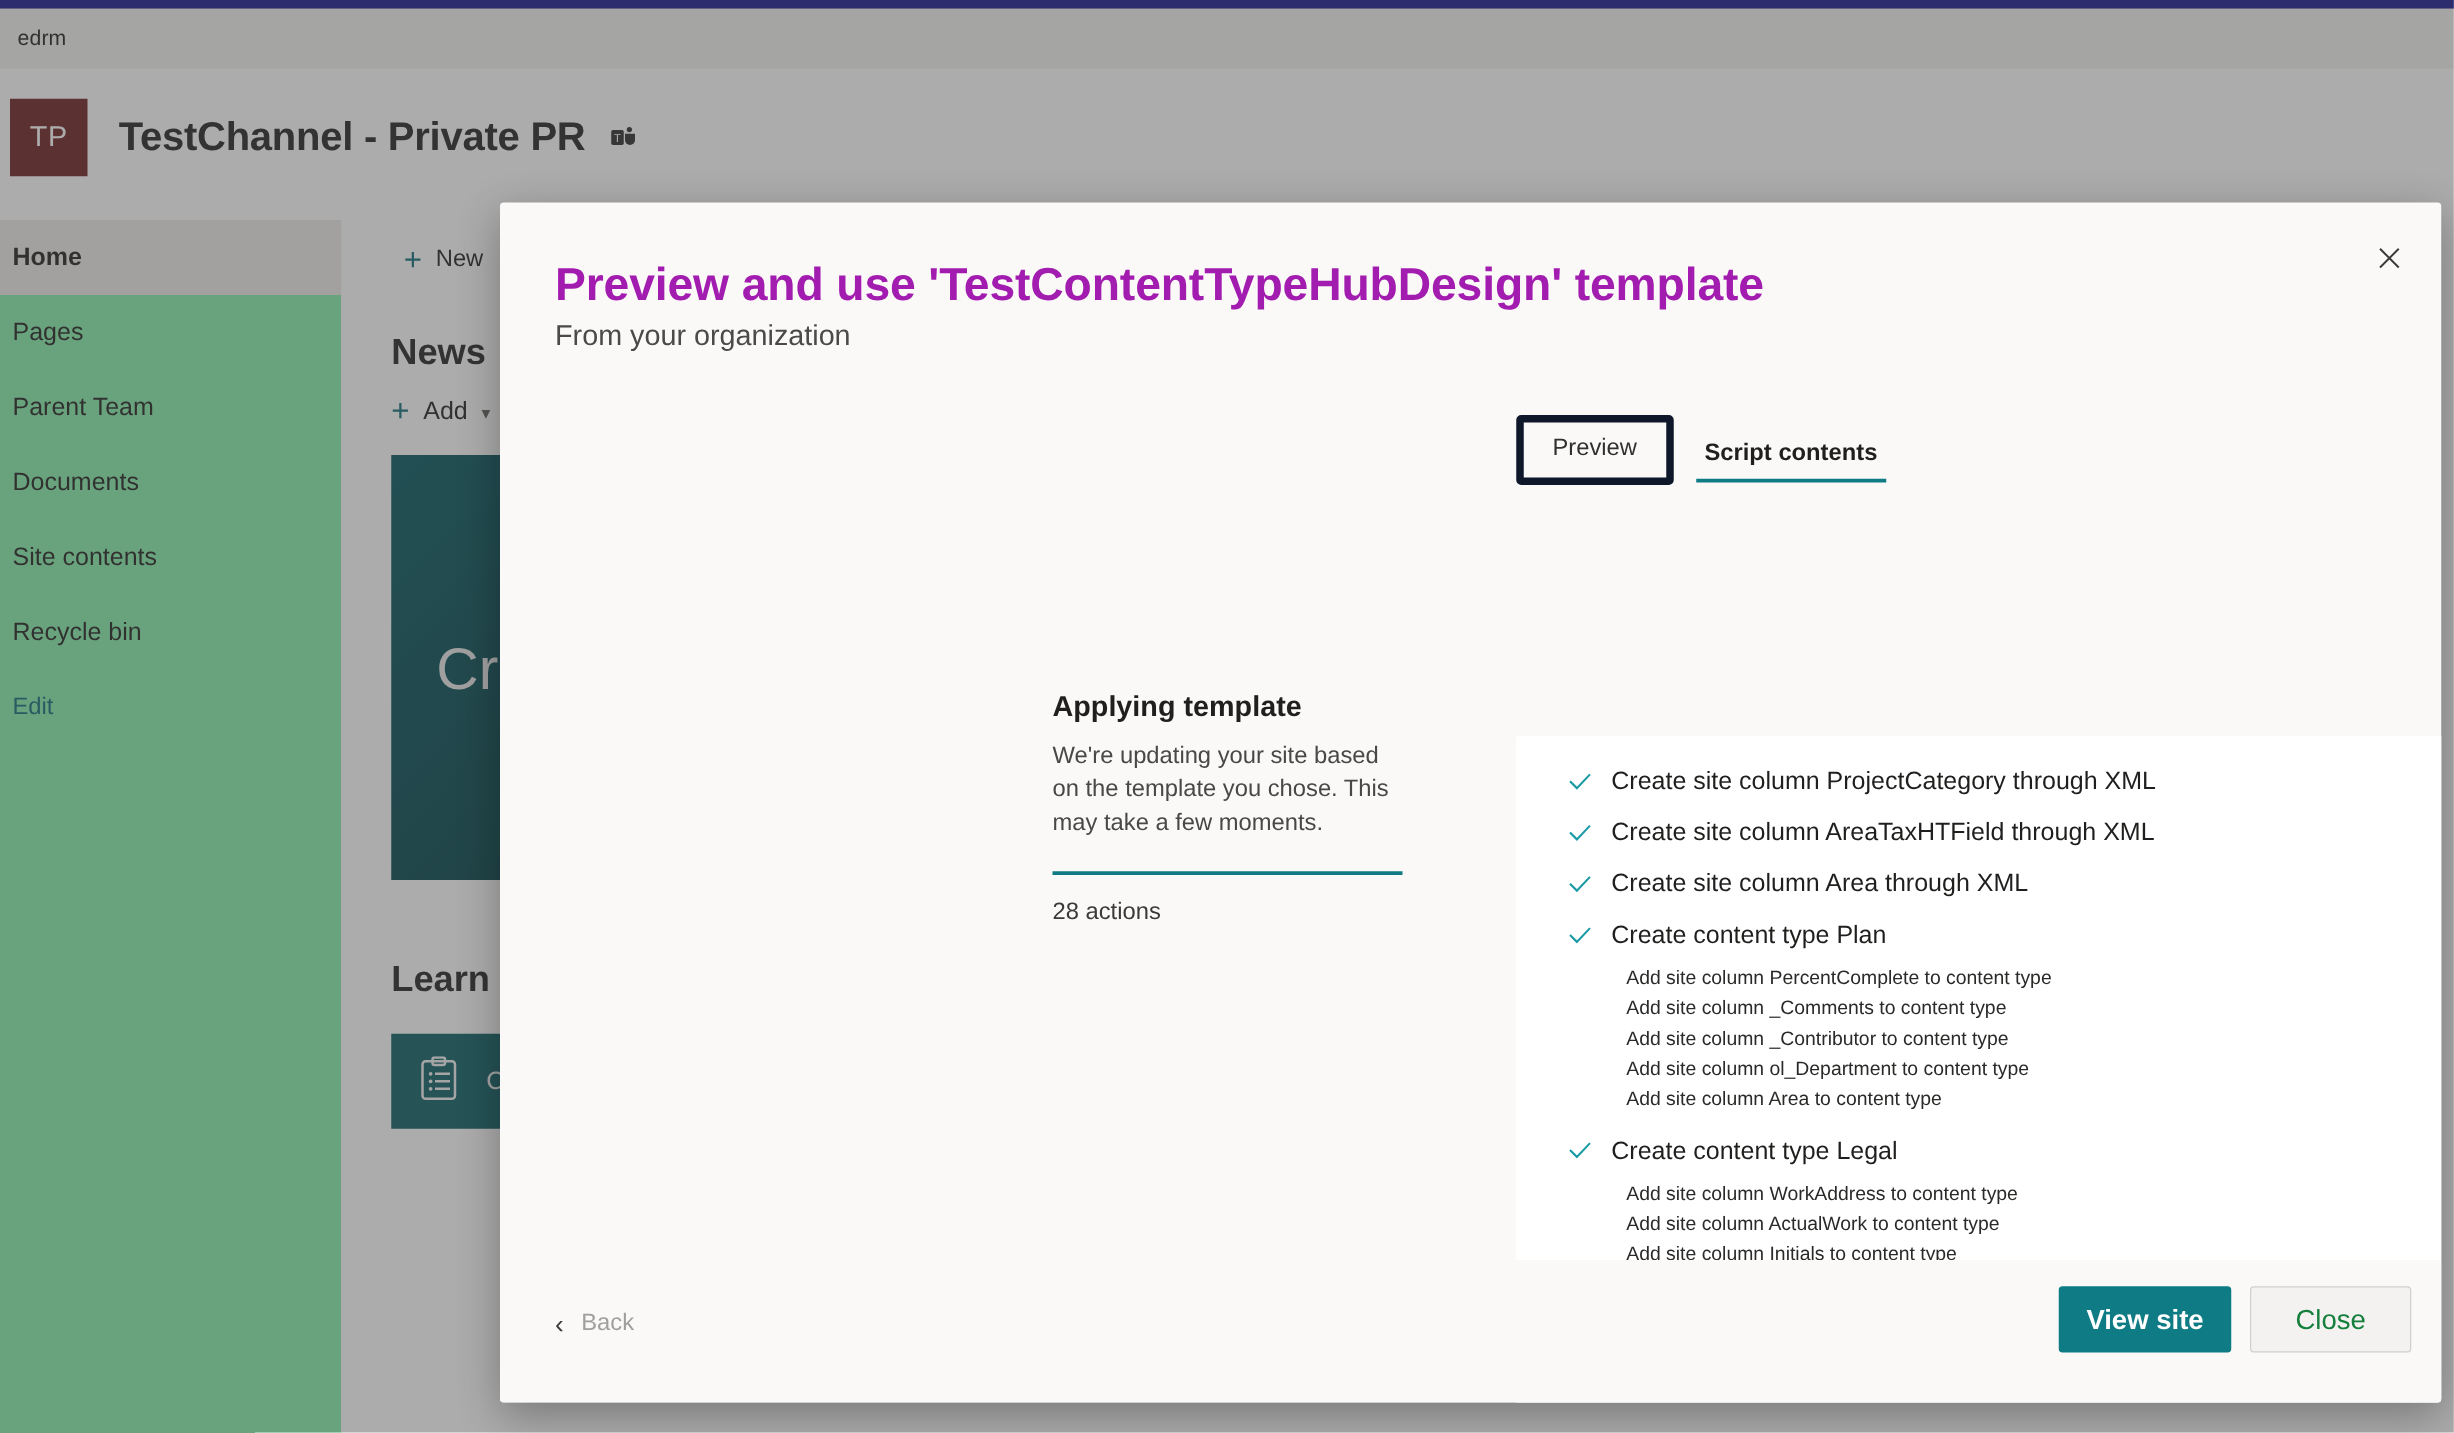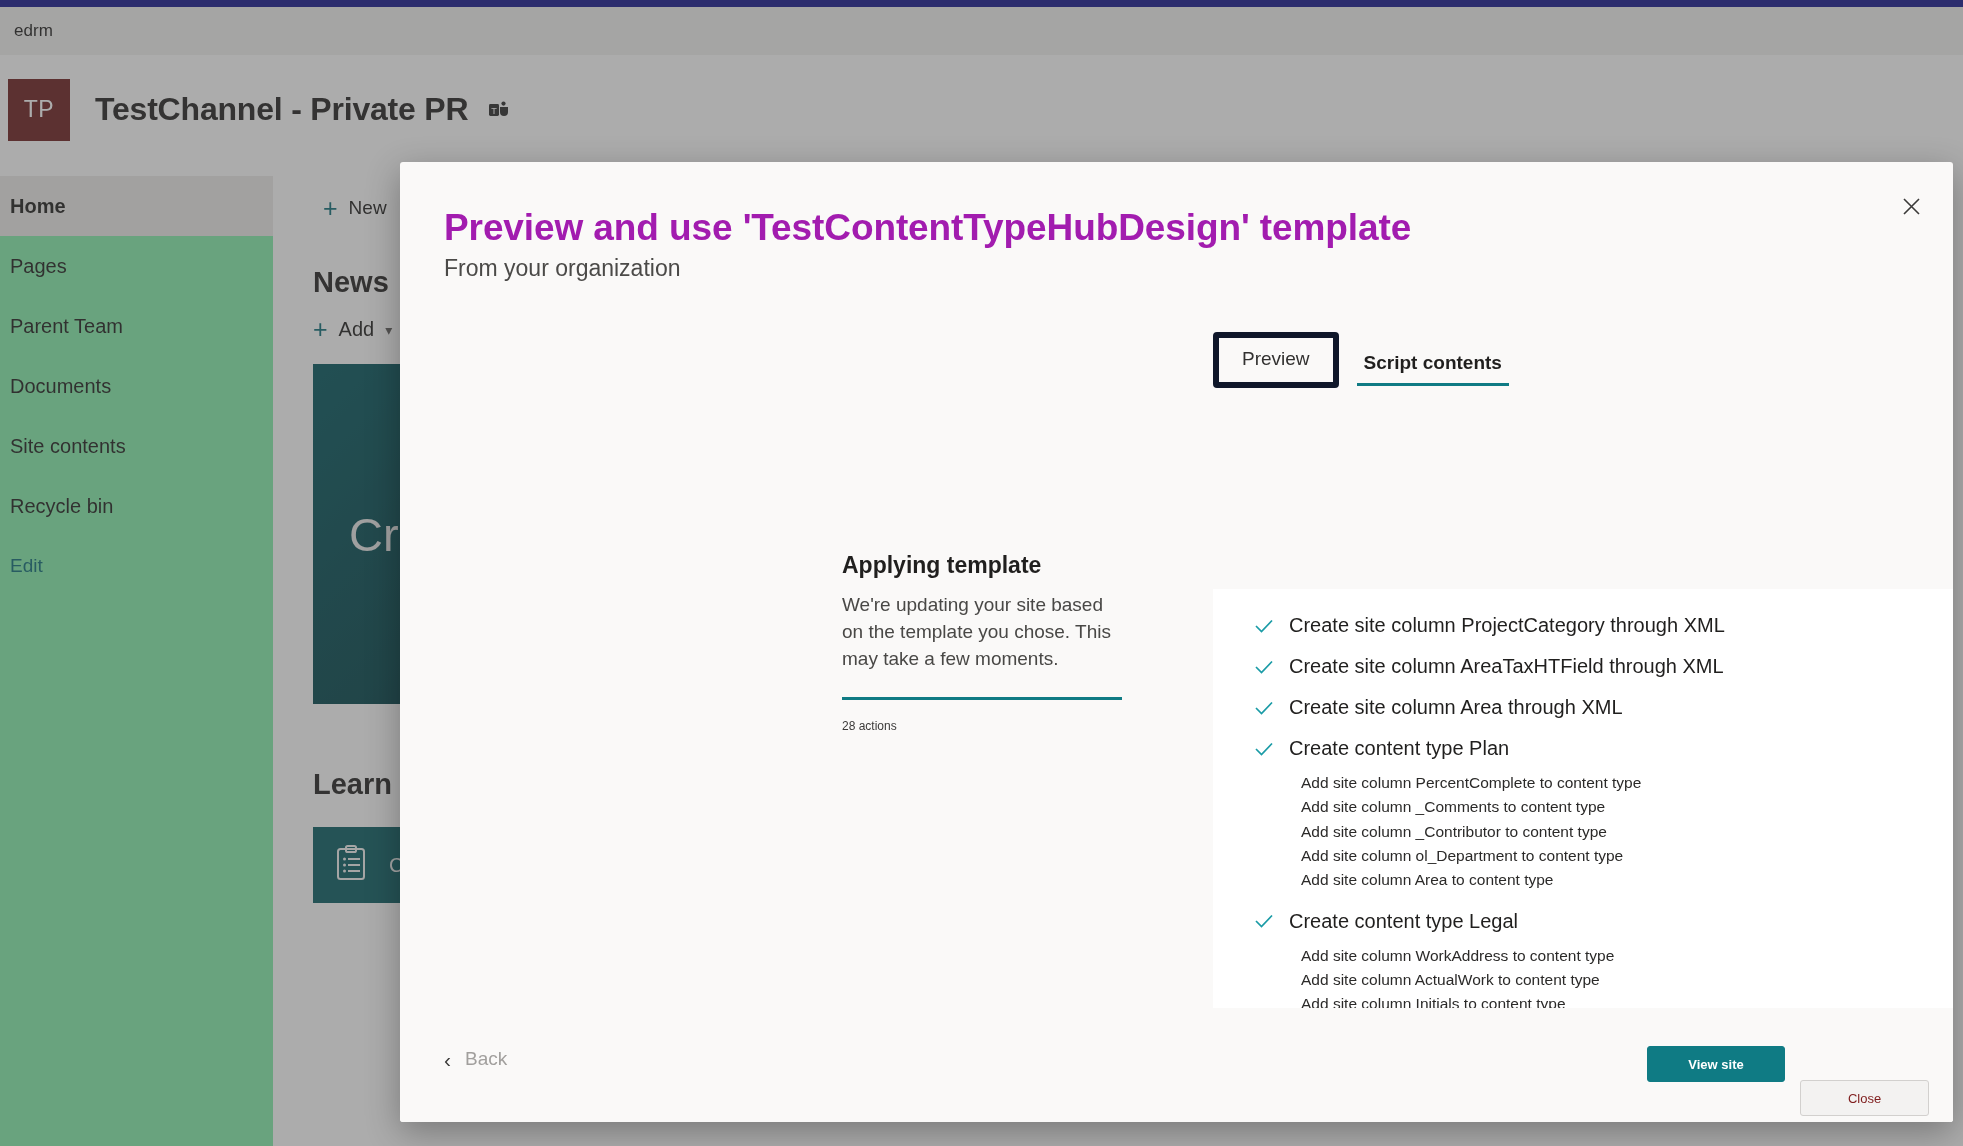--- a/index.html
+++ b/index.html
@@ -128,21 +128,21 @@
   }
 
   
   .apply-panel { position: absolute; left: 442px; top: 390px; width: 280px; }
   .apply-title { font-size: 23px; font-weight: bold; color: #201f1e; }
   .apply-desc { margin-top: 13px; font-size: 19px; line-height: 1.42; color: #494846; }
   .progress-track {
     margin-top: 24px; width: 280px; height: 3px; background: #e1dfdd;
   }
   .progress-fill { height: 3px; background: #0f7b84; }
-  .actions-count { margin-top: 19px; font-size: 12px; color: #3b3a39; }
+  .actions-count { margin-top: 19px; font-size: 19px; color: #3b3a39; }
 
   
   .actions-box {
     position: absolute; left: 813px; top: 427px; width: 1090px; height: 588px;
     background: #ffffff; overflow: hidden;
   }
   .actions-scroll {
     position: absolute; inset: 0 21px 0 0; padding: 16px 0 16px 0;
     overflow: hidden;
   }
@@ -161,31 +161,31 @@
     background: #faf9f8;
   }
   .back-btn {
     position: absolute; left: 44px; top: 40px;
     display: flex; align-items: center; gap: 14px;
     background: none; border: none; font-family: inherit;
     font-size: 19px; color: #a19f9d; cursor: default;
   }
   .back-chev { color: #3b3a39; font-size: 21px; line-height: 1; }
   .btn {
-    position: absolute; top: 38px; height: 36px;
-    font-family: inherit; font-size: 13px; border-radius: 3px; cursor: pointer;
+    position: absolute; top: 21px; height: 53px;
+    font-family: inherit; font-size: 22px; border-radius: 3px; cursor: pointer;
     display: flex; align-items: center; justify-content: center;
   }
   .btn-primary {
     right: 168px; width: 138px; background: #0f7b84; color: #ffffff;
     border: 1px solid #0f7b84; font-weight: bold;
   }
   .btn-secondary {
-    right: 24px; width: 129px; background: #f3f2f1; color: #7f1d1d;
-    border: 1px solid #d2d0ce; cursor: default; margin-top: 34px;
+    right: 24px; width: 129px; background: #f3f2f1; color: #15803d;
+    border: 1px solid #d2d0ce; cursor: default;
   }
 </style>
 </head>
 <body>
 
 <div id="page-root">
 
   <div class="topstrip"></div>
 
   <div class="suite-bar">

